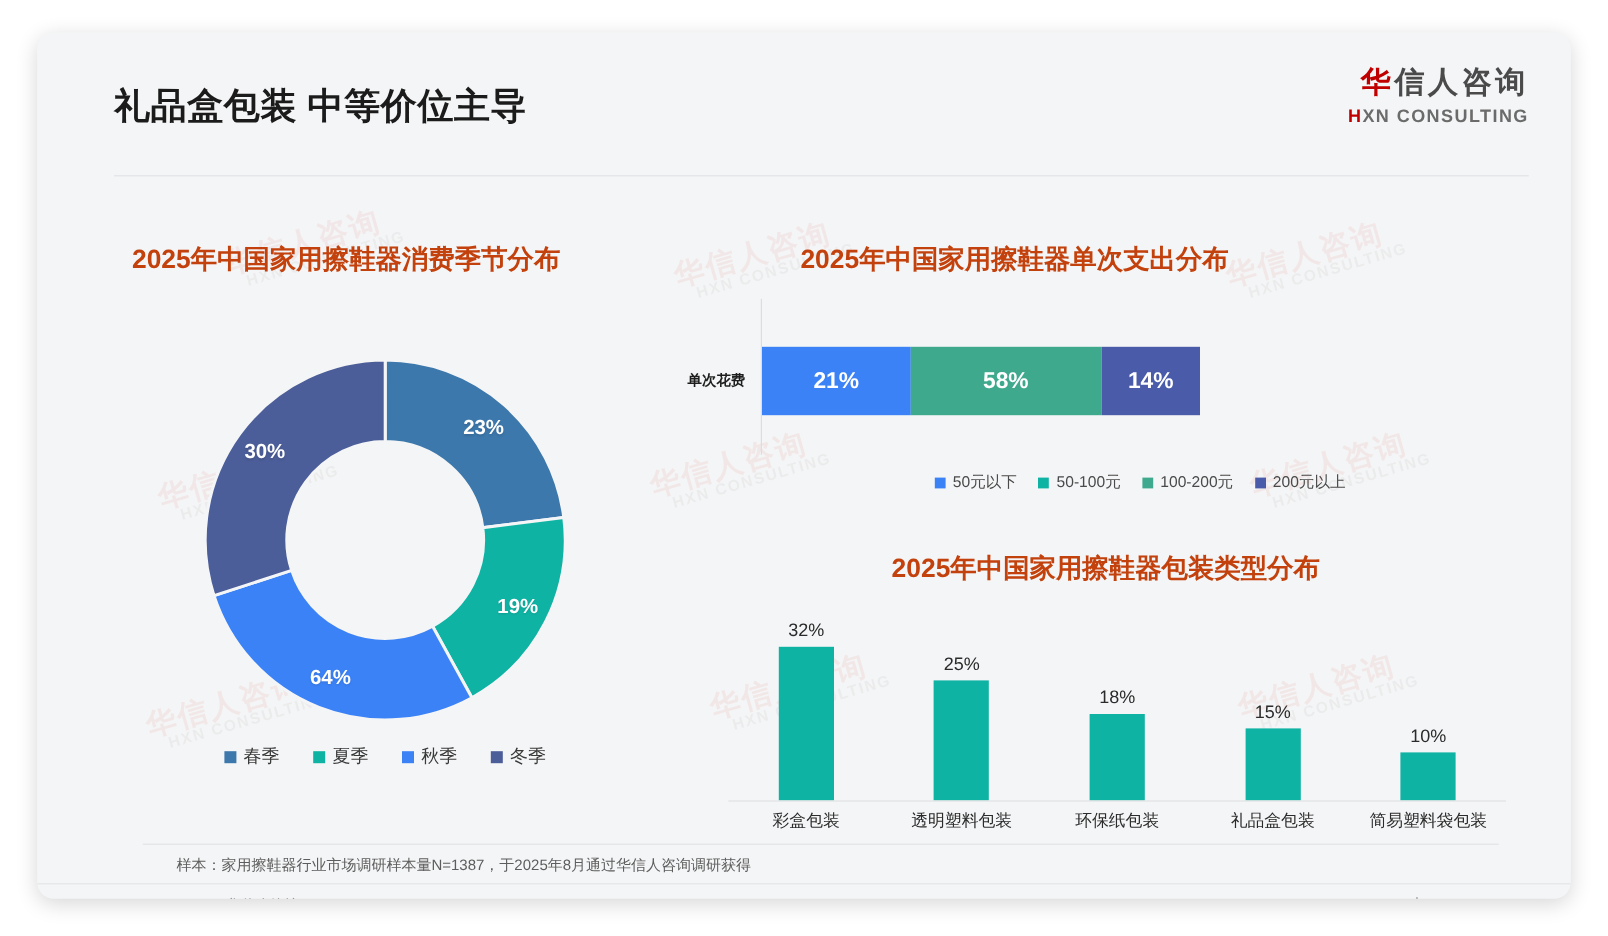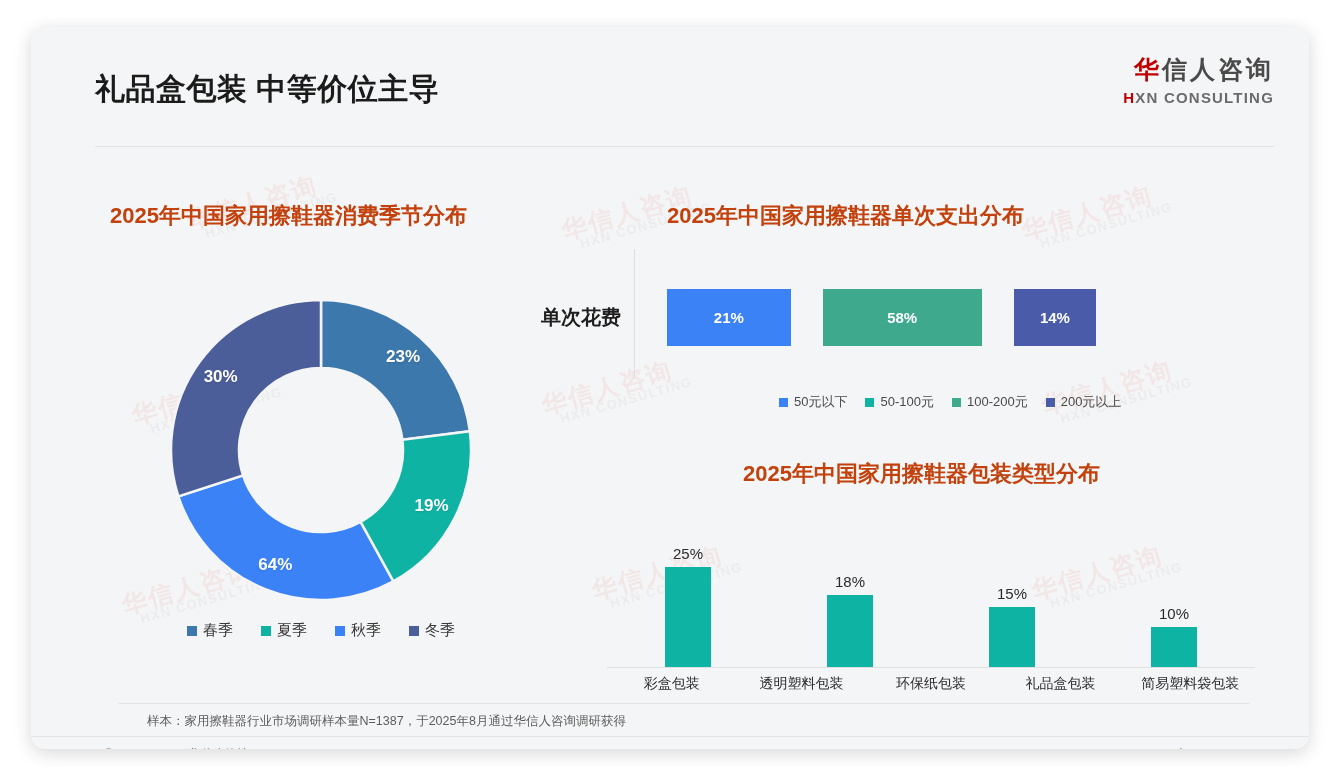--- a/index.html
+++ b/index.html
@@ -174,42 +174,41 @@
     bottom: 0;
     width: 1px;
     background: #dcdde0;
   }
   .stack-cat-label {
     position: absolute;
     left: 0;
     top: 68px;
     width: 84px;
     text-align: right;
-    font-size: 20px;
+    font-size: 12px;
     font-weight: bold;
     color: #1e1e1e;
     transform: translateY(-50%);
   }
   .stack-bar {
     position: absolute;
     left: 98px;
     top: 40px;
     width: 589px;
     height: 57px;
     display: flex;
   }
   .stack-seg {
     height: 100%;
     display: flex;
     align-items: center;
     justify-content: center;
     color: #ffffff;
-    font-size: 15px;
-    font-weight: bold;
-    margin-left: 32px;
+    font-size: 19px;
+    font-weight: bold;
   }
   #stack-legend {
     left: 737px;
     top: 366px;
     gap: 18px;
     font-size: 13px;
     margin-left: 11px;
   }
   #stack-legend .legend-text { color: #4a4a4a; }
 
@@ -441,20 +440,24 @@
       </div>
       <div class="legend-item">
         <span class="legend-swatch" style="background:#4a5ba9"></span>
         <span class="legend-text">200元以上</span>
       </div>
     </div>
 
   <div class="chart-title" style="left:712px; top:432px;">2025年中国家用擦鞋器包装类型分布</div>
   <div class="bars-wrap">
     <div class="bars-row" id="bars-row">
+        <div class="bar-col">
+          <div class="bar-value">32%</div>
+          <div class="bar-rect" style="height: 128px; background: rgb(15, 179, 164);"></div>
+        </div>
         <div class="bar-col">
           <div class="bar-value">25%</div>
           <div class="bar-rect" style="height: 100px; background: rgb(15, 179, 164);"></div>
         </div>
         <div class="bar-col">
           <div class="bar-value">18%</div>
           <div class="bar-rect" style="height: 72px; background: rgb(15, 179, 164);"></div>
         </div>
         <div class="bar-col">
           <div class="bar-value">15%</div>

